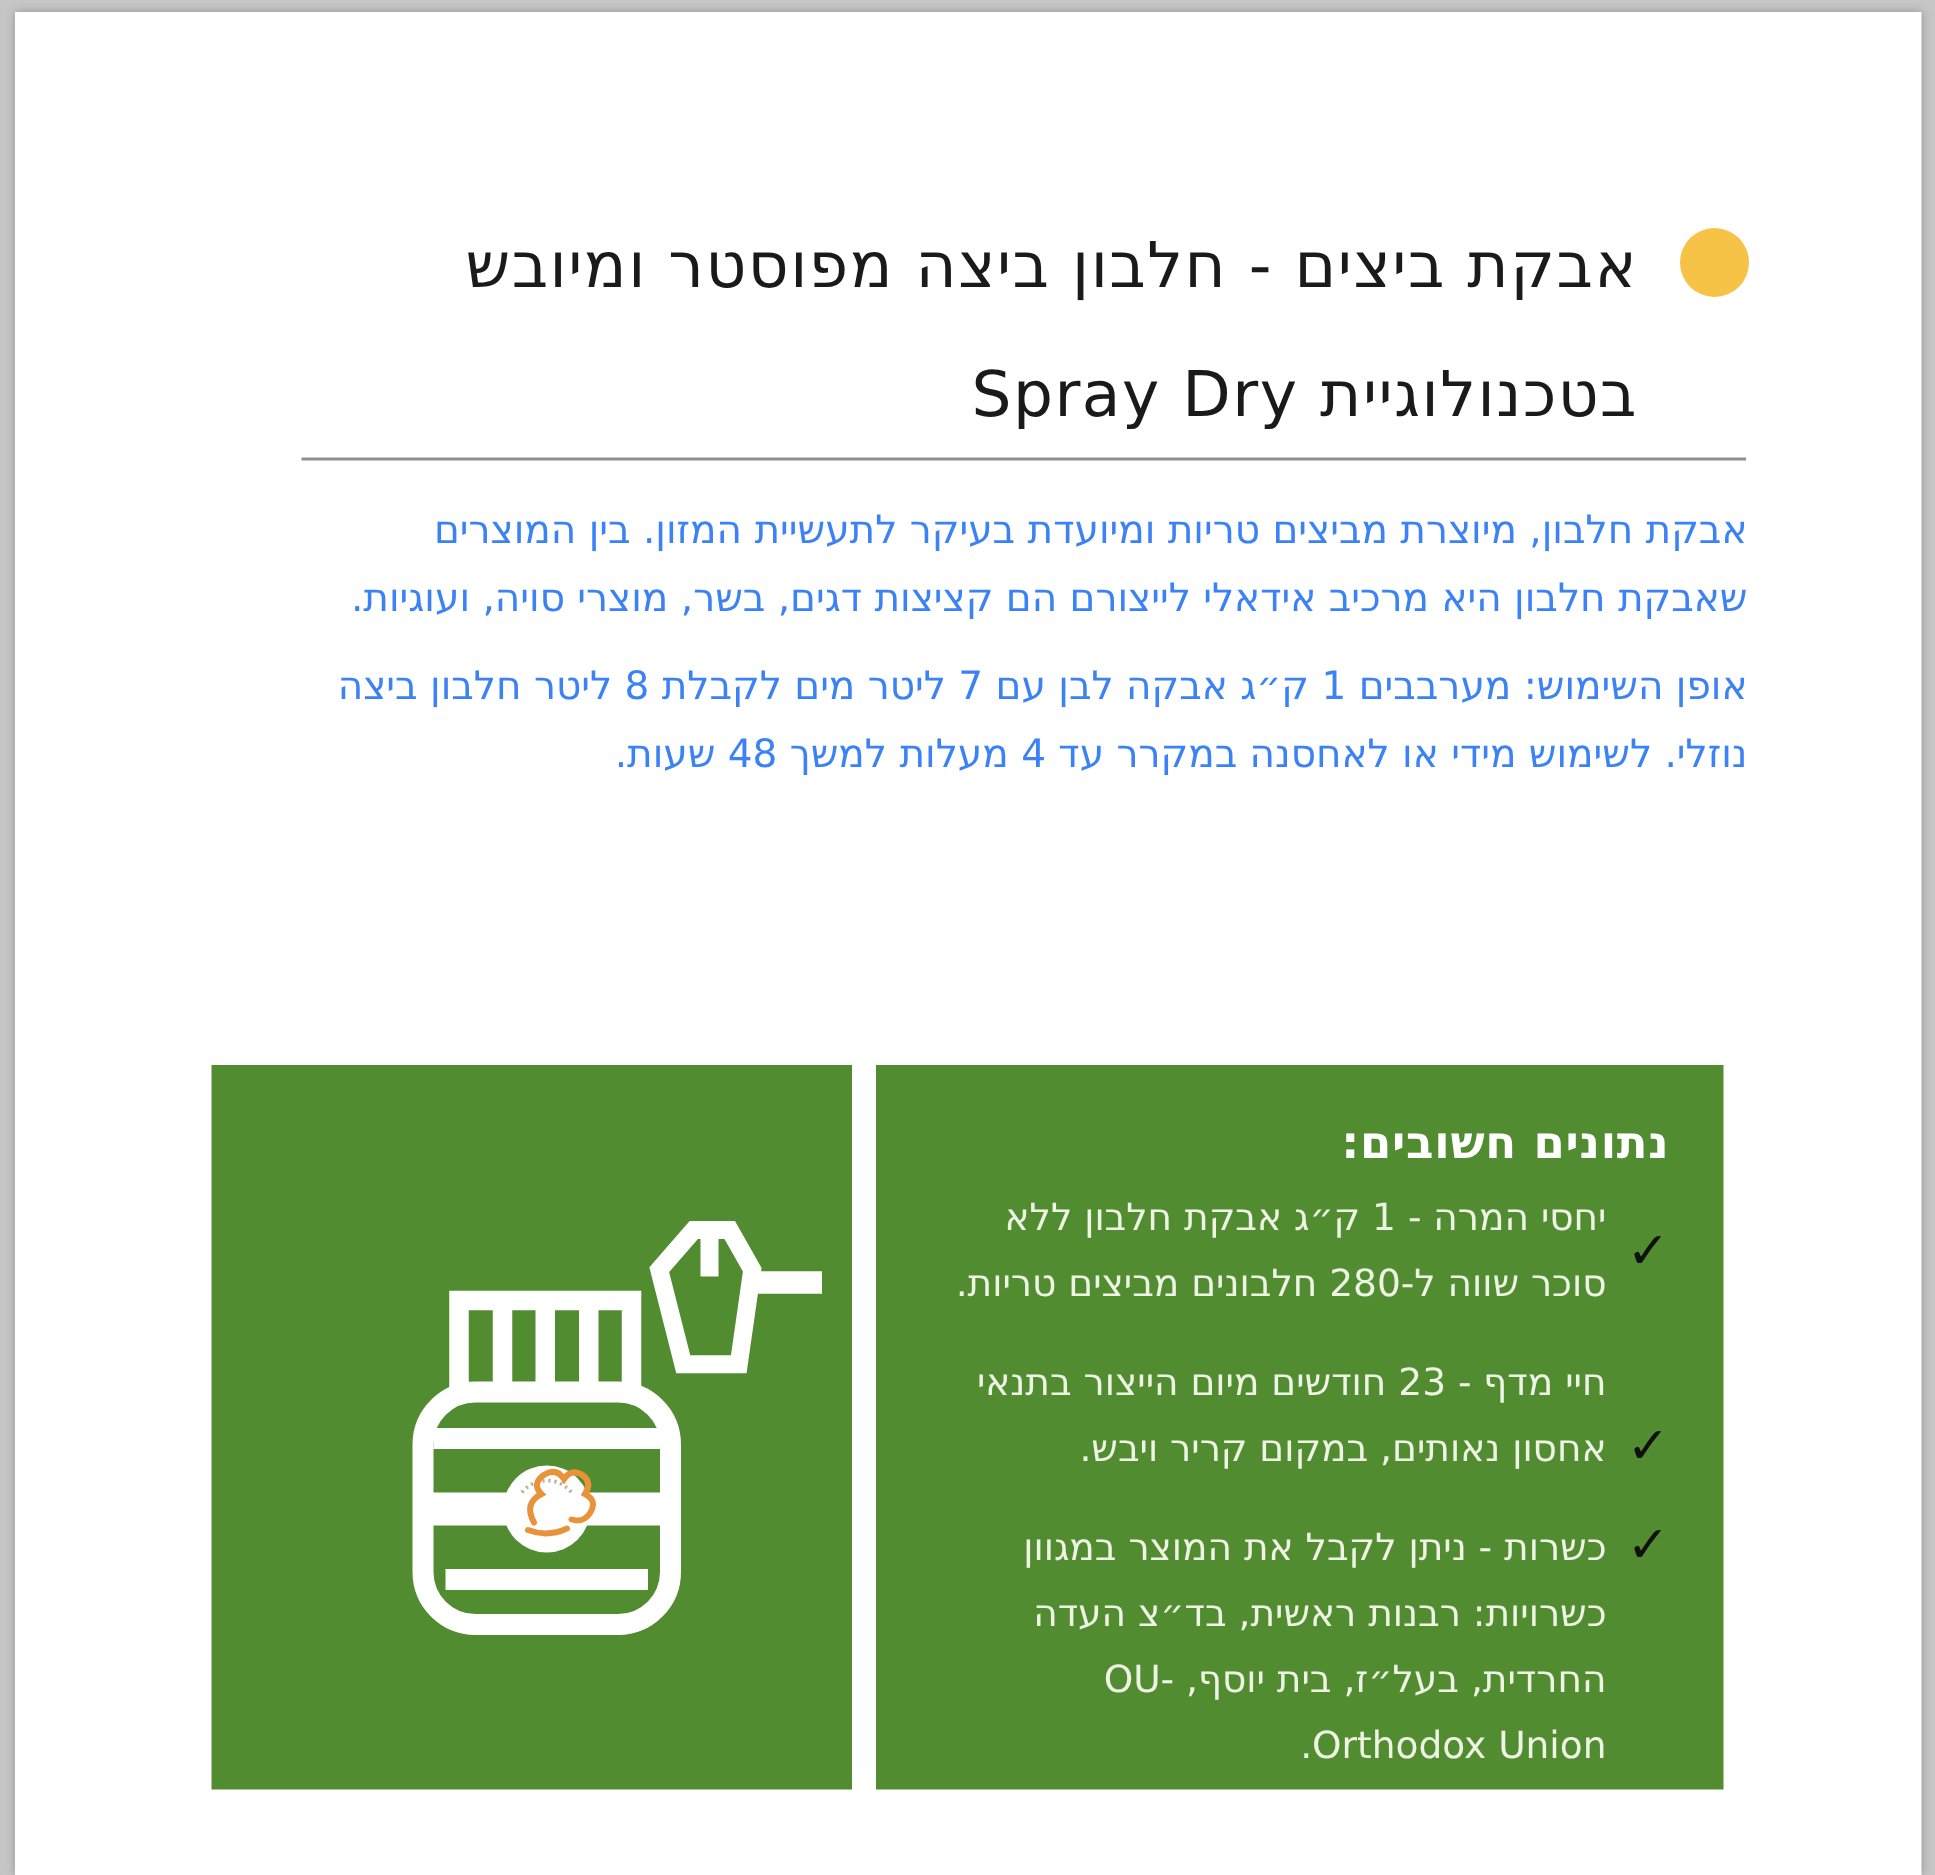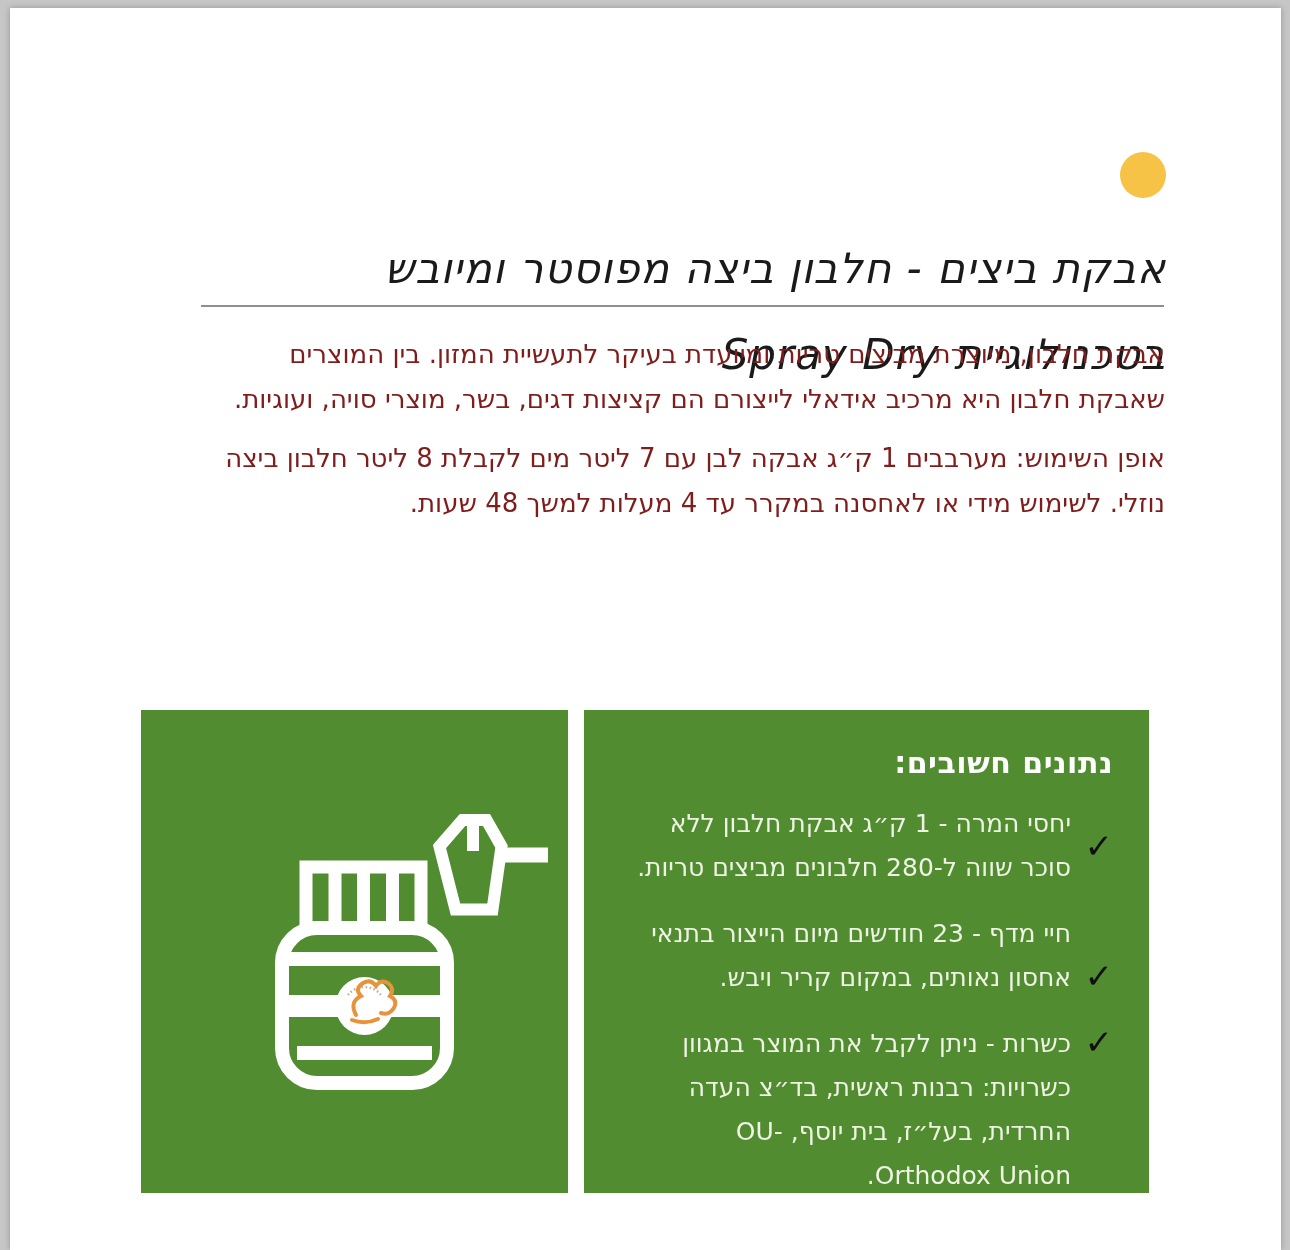--- a/index.html
+++ b/index.html
@@ -10,51 +10,51 @@
     overflow:hidden;
   }
   .page{
     position:absolute;left:10px;top:8px;width:1271px;height:1242px;
     background:#ffffff;direction:rtl;
     box-shadow:0 0 6px rgba(0,0,0,.25);
   }
   
   .title-row{
     position:absolute;top:126px;right:115px;
-    display:flex;flex-direction:column;align-items:flex-start;gap:28px;font-style:italic;
+    display:flex;flex-direction:row;align-items:flex-start;gap:28px;
   }
   .dot{
     width:46px;height:46px;border-radius:50%;
     background:#f6c347;flex:0 0 auto;margin-top:18px;
   }
   .title{
     margin:0;font-weight:400;color:#1a1a1a;
     font-size:42px;line-height:86px;letter-spacing:1px;text-align:right;
   }
   .title span{display:block;}
   
   .rule{
     position:absolute;top:297px;right:117px;width:963px;margin:0;
     border:none;border-top:2px solid #8f8f8f;
   }
   
   .body-text{
     position:absolute;top:324px;right:116px;width:960px;
-    font-size:26px;line-height:45px;color:#7f1d1d;text-align:right;
+    font-size:26px;line-height:45px;color:#3b82f6;text-align:right;
   }
   .body-text p{margin:0 0 14px 0;}
   .body-text strong{font-weight:normal;}
   
   .box{position:absolute;top:702px;height:483px;background:#528c31;}
   .box-icon{left:131px;width:427px;}
   .box-info{left:574px;width:565px;box-sizing:border-box;padding:34px 36px 0 30px;}
   .product-icon{position:absolute;left:121px;top:93px;width:300px;height:300px;}
   .info-heading{
     color:#ffffff;font-weight:bold;font-size:30px;line-height:38px;
-    text-align:right;margin-bottom:20px;letter-spacing:.5px;
+    text-align:right;margin-bottom:8px;letter-spacing:.5px;
   }
   .info-item{
     display:flex;flex-direction:row;gap:12px;margin-bottom:22px;
   }
   .check{
     flex:0 0 30px;color:#101010;font-size:34px;font-weight:bold;line-height:40px;
   }
   .check-pos-center .check{align-self:center;}
   .check-pos-end .check{align-self:flex-end;padding-bottom:4px;}
   .check-pos-start .check{align-self:flex-start;}

